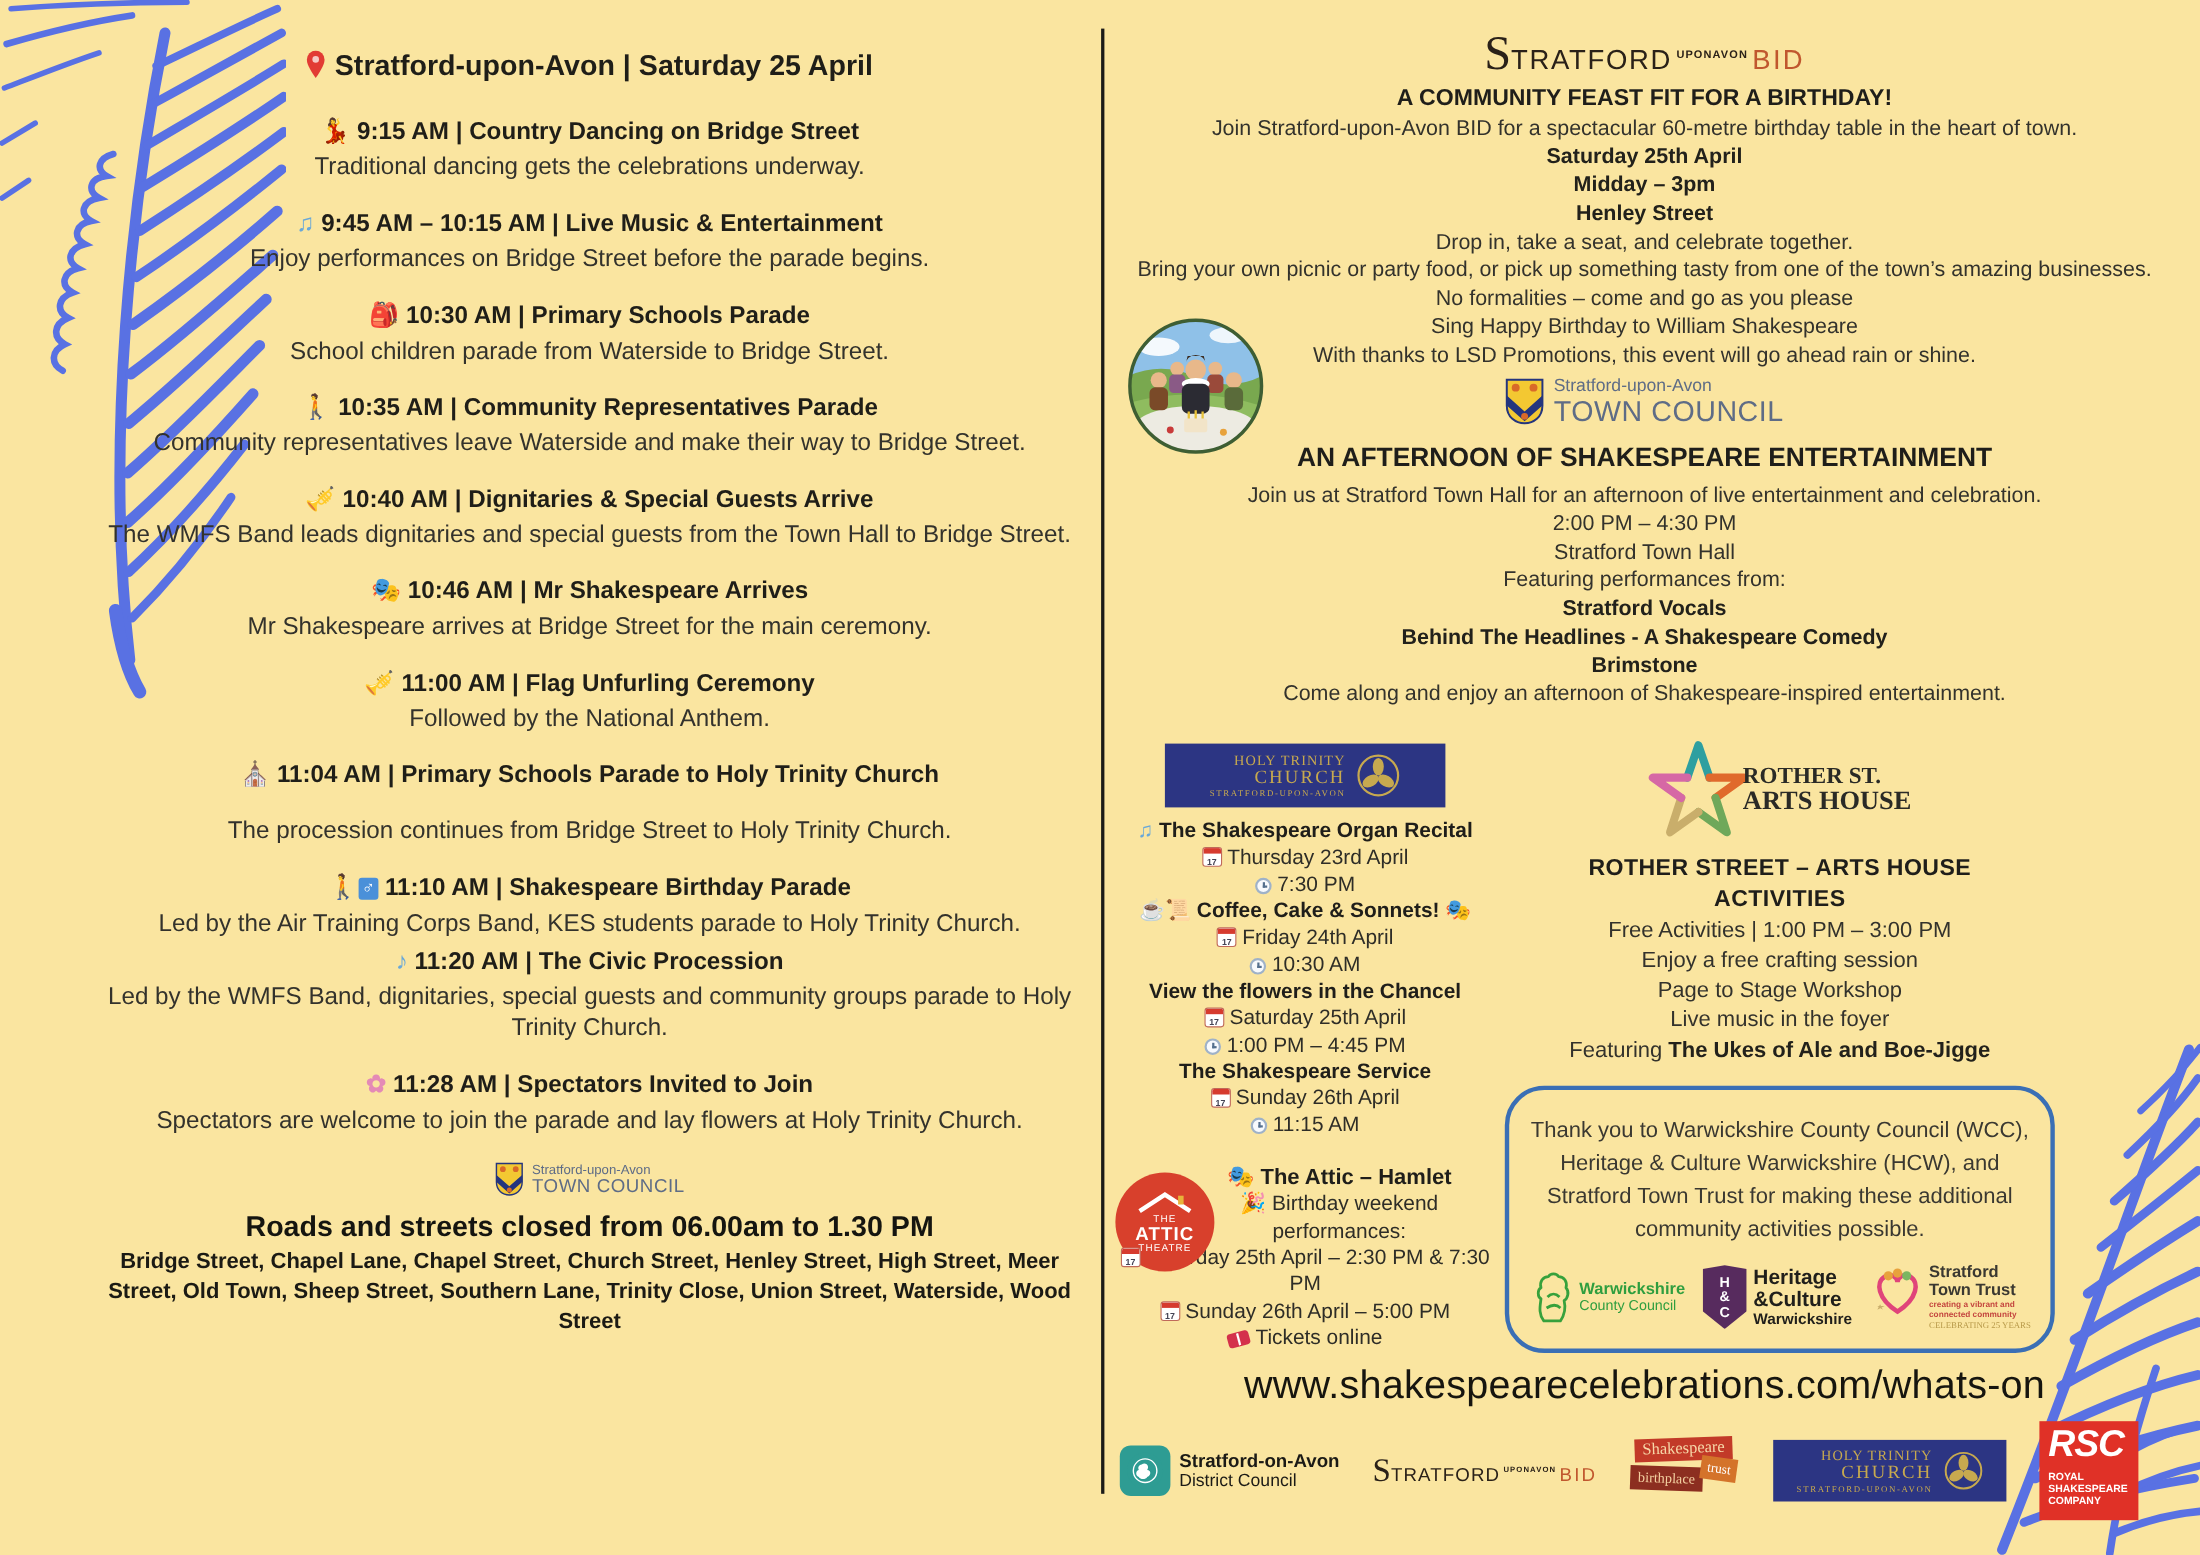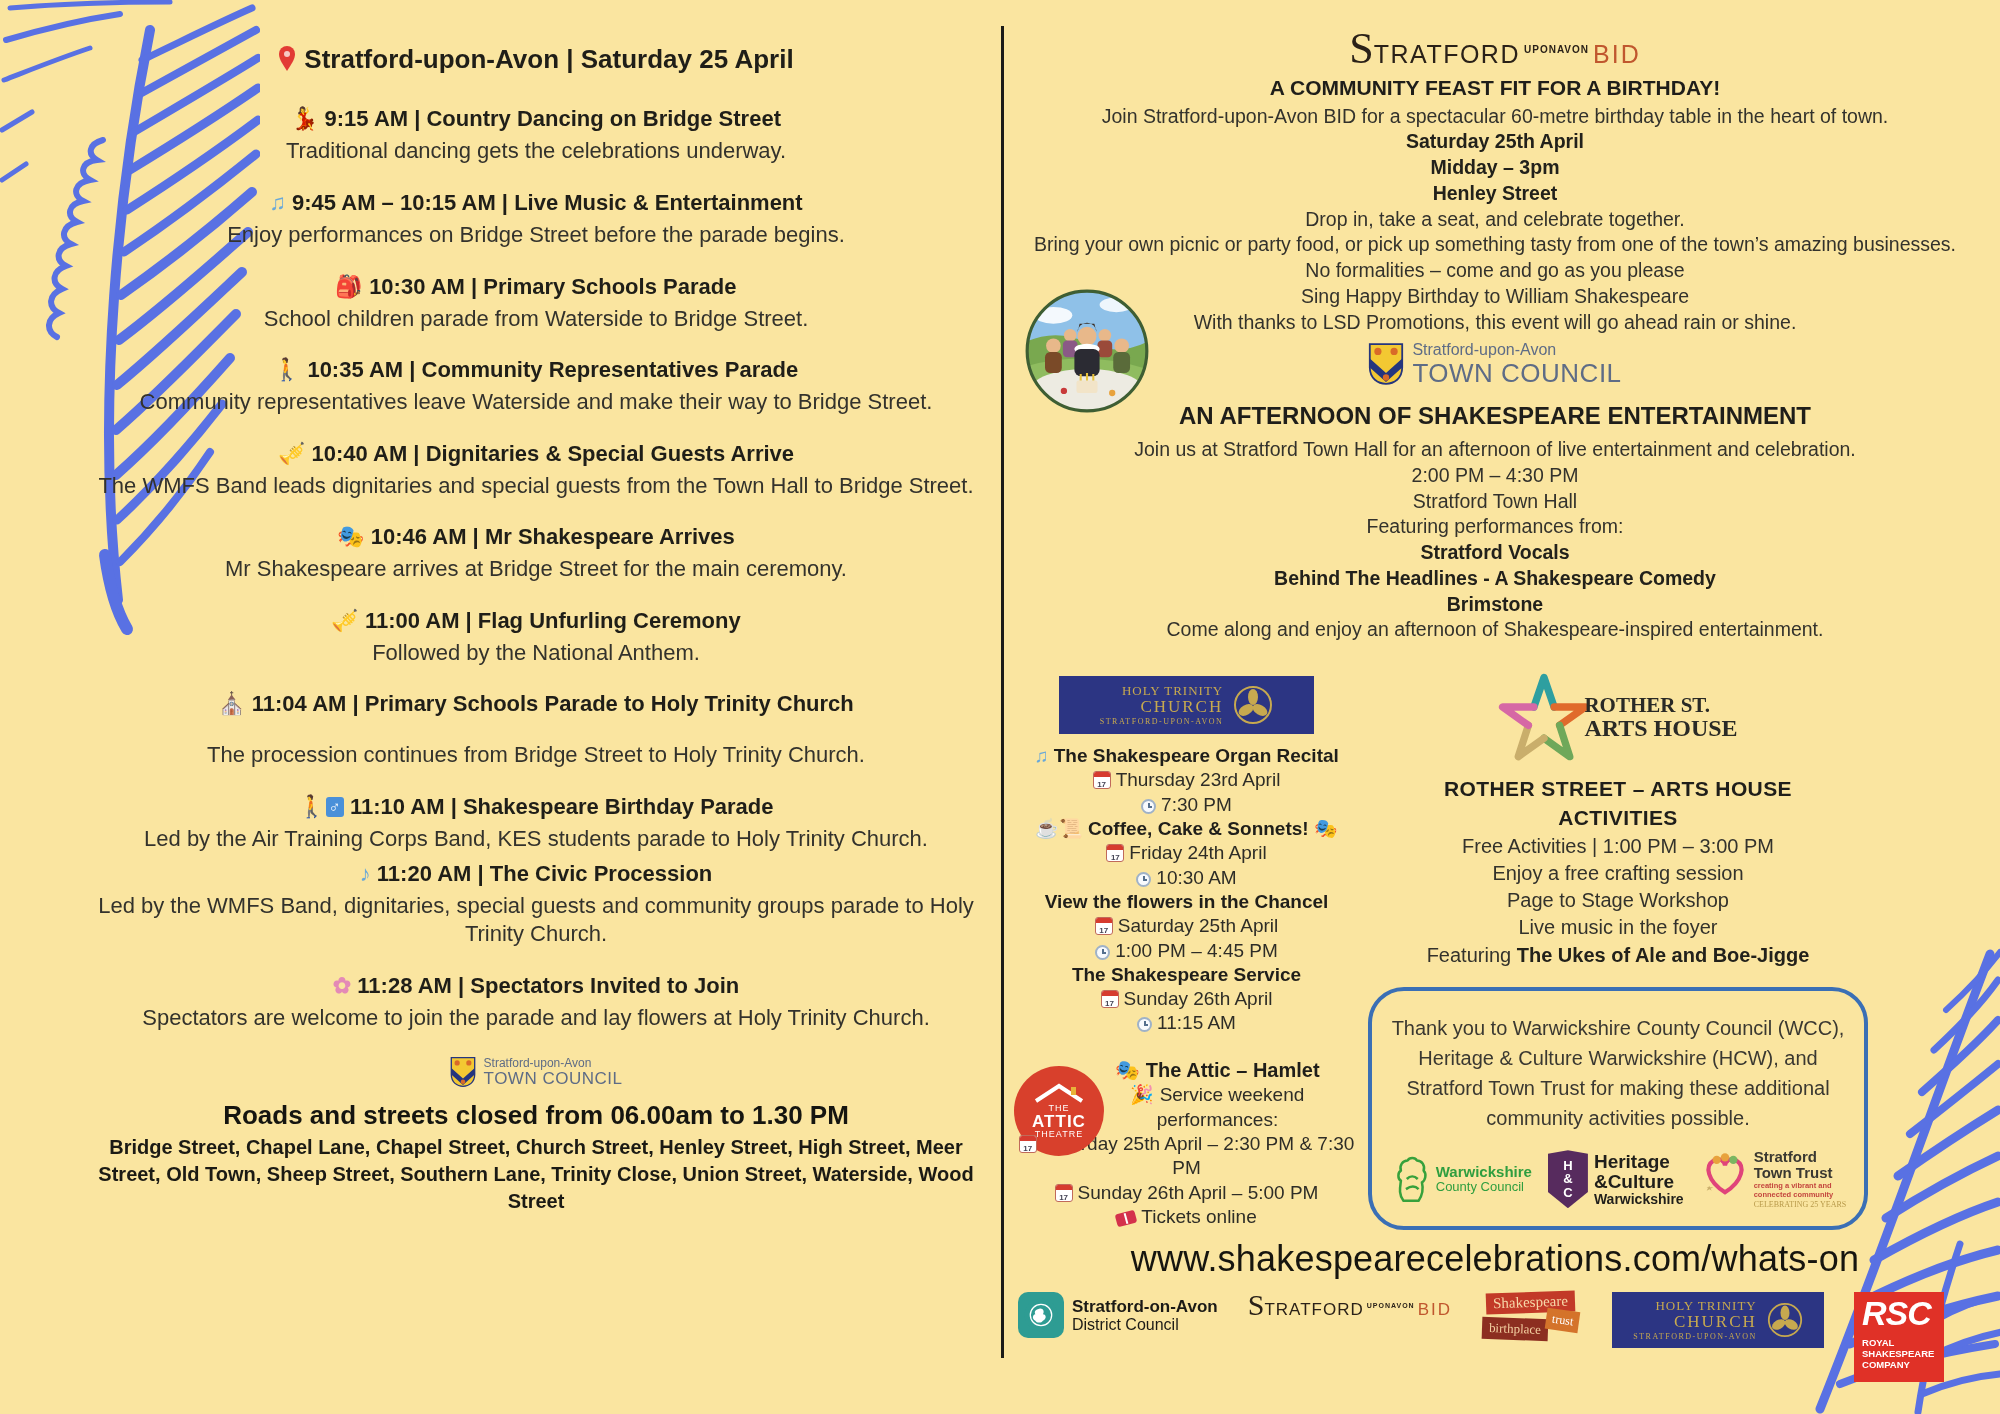--- a/index.html
+++ b/index.html
@@ -97,21 +97,21 @@
   .hct2{font-size:19px;font-weight:800;}
   .hct3{font-size:14px;font-weight:600;}
   .stt{display:flex;align-items:flex-start;gap:4px;}
   .stt-text{text-align:left;line-height:1.08;}
   .st1{font-size:15px;font-weight:800;color:#3A3831;}
   .st3{font-size:7.5px;color:#C4463F;font-weight:bold;line-height:1.2;}
   .st4{font-size:8px;color:#B89A4A;font-family:"Liberation Serif",serif;margin-top:2px;}
 
   .website{position:absolute;left:1014px;top:1238px;width:962px;text-align:center;font-size:36px;color:#16150F;z-index:2;letter-spacing:.2px;}
 
-  .flogos{position:absolute;left:1018px;top:1292px;width:935px;display:flex;align-items:flex-start;gap:30px;z-index:2;}
+  .flogos{position:absolute;left:1018px;top:1292px;width:935px;display:flex;align-items:center;gap:30px;z-index:2;}
   .sdc{display:flex;align-items:center;gap:8px;}
   .sdc-sq{width:46px;height:46px;border-radius:10px;background:#2E9C93;display:flex;align-items:center;justify-content:center;}
   .sdc-text{text-align:left;line-height:1.12;color:#1B1A16;}
   .sd1{font-weight:800;font-size:17px;}
   .sd2{font-size:16px;}
   .sbt{position:relative;width:100px;height:60px;font-family:"Liberation Serif",serif;}
   .sbt .b1{position:absolute;left:4px;top:0;background:#C23A28;color:#F6D7A8;font-size:15px;padding:2px 7px;transform:rotate(-2deg);white-space:nowrap;}
   .sbt .b2{position:absolute;left:0;top:26px;background:#8C2E20;color:#F3CFA0;font-size:13px;padding:3px 7px;transform:rotate(2deg);}
   .sbt .b3{position:absolute;left:64px;top:18px;background:#D4732A;color:#fff;font-size:12px;padding:3px 6px;transform:rotate(8deg);}
   .rsc{width:90px;height:90px;background:#E03127;color:#fff;display:flex;flex-direction:column;align-items:flex-start;padding:6px 8px;box-sizing:border-box;}
@@ -366,21 +366,21 @@
         <svg width="52" height="20" viewBox="0 0 52 20">
             <path d="M3,18 L26,3 L49,18" fill="none" stroke="#FFFFFF" stroke-width="4"></path>
             <rect x="38" y="4" width="5" height="8" fill="#E8B33A"></rect>
           </svg>
         <span class="at1">THE</span>
         <span class="at2">ATTIC</span>
         <span class="at3">THEATRE</span>
       </div>
       <div class="attic-content">
         <div class="t"><span class="emj">🎭</span> <span>The Attic – Hamlet</span></div>
-        <div><span class="emj">🎉</span> <span>Service weekend</span></div>
+        <div><span class="emj">🎉</span> <span>Birthday weekend</span></div>
         <div>performances:</div>
       </div>
       <div><span class="cal"><span class="day">17</span></span><span>Saturday 25th April – 2:30 PM &amp; 7:30 PM</span></div>
       <div><span class="cal"><span class="day">17</span></span><span>Sunday 26th April – 5:00 PM</span></div>
       <div><span class="tik"></span><span>Tickets online</span></div>
     </div>
   </div>
 
   <div class="rcol">
     <div class="rother-logo">

